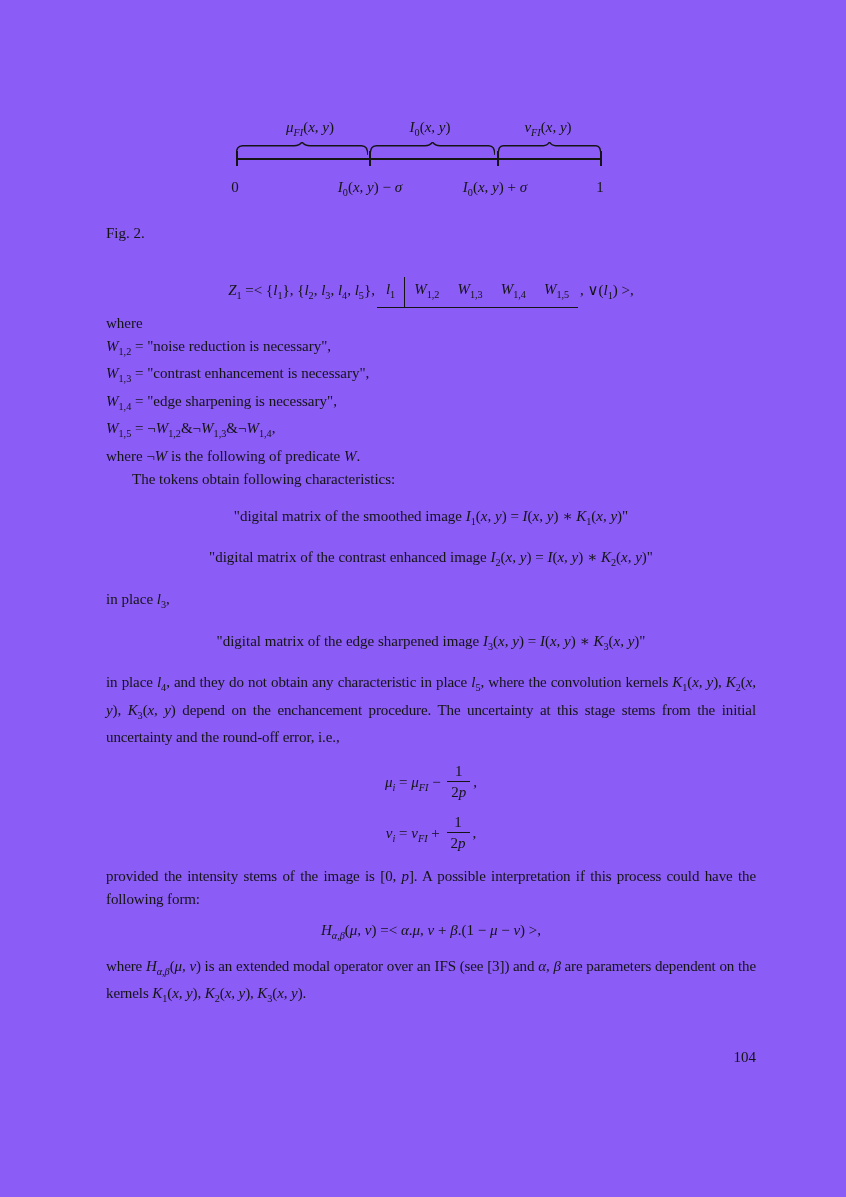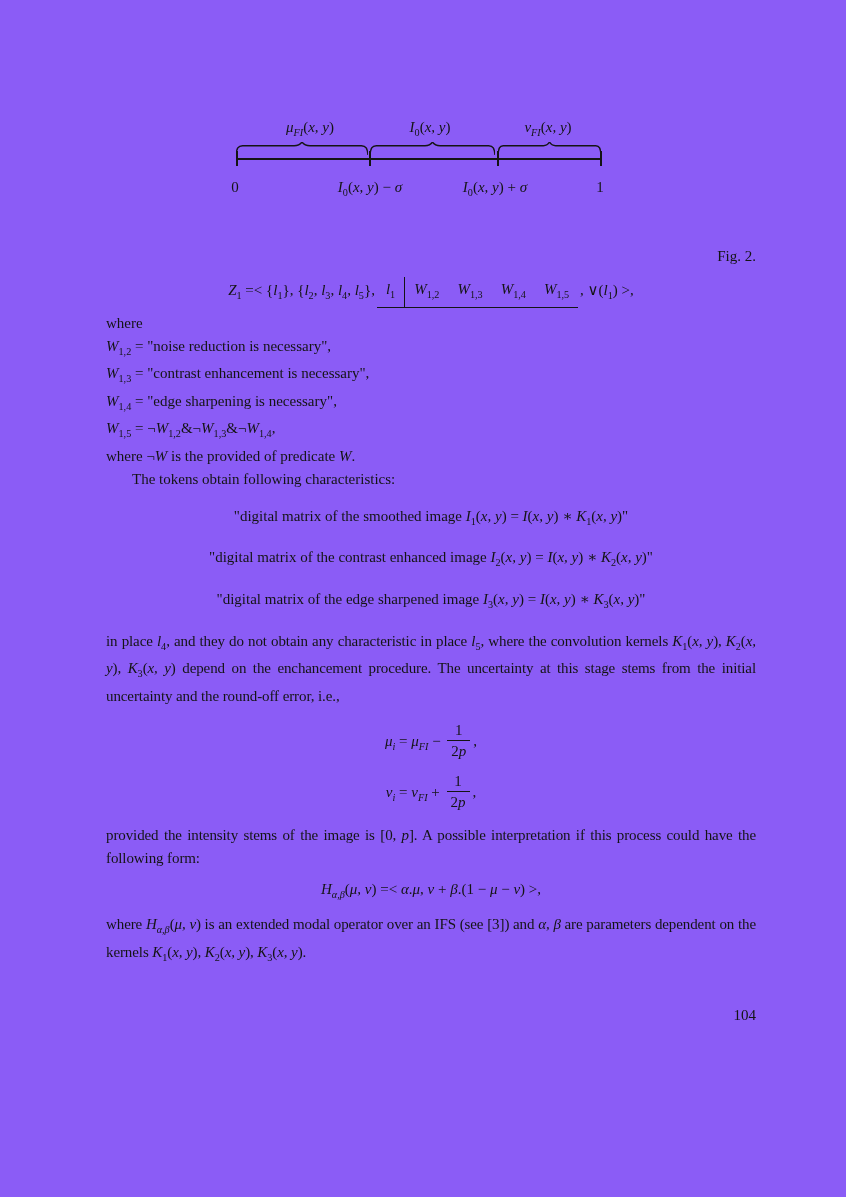--- a/index.html
+++ b/index.html
@@ -17,21 +17,21 @@
   .content{position:absolute;left:106px;top:0;width:650px;}
 
   
   .figure{position:relative;height:275px;}
   .flabel{position:absolute;transform:translateX(-50%);white-space:nowrap;top:116px;}
   .brc{position:absolute;top:142px;height:13px;}
   .brc svg{display:block;width:100%;height:100%;}
   .axisline{position:absolute;top:158px;height:1.5px;background:#141414;}
   .tick{position:absolute;top:151px;width:1.5px;height:15px;background:#141414;}
   .alabel{position:absolute;transform:translateX(-50%);white-space:nowrap;top:176px;}
-  .figcaption{position:absolute;top:245px;left:0;width:100%;text-align:right;}
+  .figcaption{position:absolute;top:222px;left:0;width:100%;text-align:left;}
 
   
   .z1{display:flex;justify-content:center;align-items:center;margin:2px 0 4px;}
   .z1 .zside{white-space:nowrap;}
   .ztable{border-collapse:collapse;margin:0 2px;}
   .ztable td{padding:0 9px;text-align:center;line-height:24px;white-space:nowrap;}
   .ztable tr:first-child td{border-bottom:1.4px solid #141414;}
   .ztable td:first-child{border-right:1.4px solid #141414;}
 
   
@@ -109,25 +109,26 @@
       </tbody>
         </table>
       <span class="zside"><span class="r-n">, ∨(</span><span class="r-i">l</span><span class="r-sub">1</span><span class="r-n">) &gt;,</span></span>
     </div>
 
     <div class="line"><span class="r-n">where</span></div>
     <div class="line"><span class="r-i">W</span><span class="r-sub">1,2</span><span class="r-n"> = "noise reduction is necessary",</span></div>
     <div class="line"><span class="r-i">W</span><span class="r-sub">1,3</span><span class="r-n"> = "contrast enhancement is necessary",</span></div>
     <div class="line"><span class="r-i">W</span><span class="r-sub">1,4</span><span class="r-n"> = "edge sharpening is necessary",</span></div>
     <div class="line"><span class="r-i">W</span><span class="r-sub">1,5</span><span class="r-n"> = ¬</span><span class="r-i">W</span><span class="r-sub">1,2</span><span class="r-n">&amp;¬</span><span class="r-i">W</span><span class="r-sub">1,3</span><span class="r-n">&amp;¬</span><span class="r-i">W</span><span class="r-sub">1,4</span><span class="r-n">,</span></div>
-    <div class="line"><span class="r-n">where ¬</span><span class="r-i">W</span><span class="r-n"> is the provided of predicate </span><span class="r-i">W</span><span class="r-n">.</span></div>
+    <div class="line"><span class="r-n">where ¬</span><span class="r-i">W</span><span class="r-n"> is the following of predicate </span><span class="r-i">W</span><span class="r-n">.</span></div>
     <div class="line indent"><span class="r-n">The tokens obtain following characteristics:</span></div>
 
     <div class="quote"><span class="r-n">"digital matrix of the smoothed image </span><span class="r-i">I</span><span class="r-sub">1</span><span class="r-n">(</span><span class="r-i">x, y</span><span class="r-n">) = </span><span class="r-i">I</span><span class="r-n">(</span><span class="r-i">x, y</span><span class="r-n">) ∗ </span><span class="r-i">K</span><span class="r-sub">1</span><span class="r-n">(</span><span class="r-i">x, y</span><span class="r-n">)"</span></div>
     <div class="quote"><span class="r-n">"digital matrix of the contrast enhanced image </span><span class="r-i">I</span><span class="r-sub">2</span><span class="r-n">(</span><span class="r-i">x, y</span><span class="r-n">) = </span><span class="r-i">I</span><span class="r-n">(</span><span class="r-i">x, y</span><span class="r-n">) ∗ </span><span class="r-i">K</span><span class="r-sub">2</span><span class="r-n">(</span><span class="r-i">x, y</span><span class="r-n">)"</span></div>
+    <div class="line"><span class="r-n">in place </span><span class="r-i">l</span><span class="r-sub">3</span><span class="r-n">,</span></div>
     <div class="quote"><span class="r-n">"digital matrix of the edge sharpened image </span><span class="r-i">I</span><span class="r-sub">3</span><span class="r-n">(</span><span class="r-i">x, y</span><span class="r-n">) = </span><span class="r-i">I</span><span class="r-n">(</span><span class="r-i">x, y</span><span class="r-n">) ∗ </span><span class="r-i">K</span><span class="r-sub">3</span><span class="r-n">(</span><span class="r-i">x, y</span><span class="r-n">)"</span></div>
 
     <div class="para"><span class="r-n">in place </span><span class="r-i">l</span><span class="r-sub">4</span><span class="r-n">, and they do not obtain any characteristic in place </span><span class="r-i">l</span><span class="r-sub">5</span><span class="r-n">, where the convolution kernels </span><span class="r-i">K</span><span class="r-sub">1</span><span class="r-n">(</span><span class="r-i">x, y</span><span class="r-n">), </span><span class="r-i">K</span><span class="r-sub">2</span><span class="r-n">(</span><span class="r-i">x, y</span><span class="r-n">), </span><span class="r-i">K</span><span class="r-sub">3</span><span class="r-n">(</span><span class="r-i">x, y</span><span class="r-n">) depend on the enchancement procedure. The uncertainty at this stage stems from the initial uncertainty and the round-off error, i.e.,</span></div>
 
     <div class="eq eq-mu"><span class="r-i">μ</span><span class="r-isub">i</span><span class="r-n"> = </span><span class="r-i">μ</span><span class="r-isub">FI</span><span class="r-n"> − </span><span class="frac"><span class="fnum"><span class="r-n">1</span></span><span class="fden"><span class="r-n">2</span><span class="r-i">p</span></span></span><span class="r-n">,</span></div>
     <div class="eq"><span class="r-i">ν</span><span class="r-isub">i</span><span class="r-n"> = </span><span class="r-i">ν</span><span class="r-isub">FI</span><span class="r-n"> + </span><span class="frac"><span class="fnum"><span class="r-n">1</span></span><span class="fden"><span class="r-n">2</span><span class="r-i">p</span></span></span><span class="r-n">,</span></div>
 
     <div class="para"><span class="r-n">provided the intensity stems of the image is [0, </span><span class="r-i">p</span><span class="r-n">]. A possible interpretation if this process could have the following form:</span></div>
 
     <div class="eq eq-h"><span class="r-i">H</span><span class="r-isub">α,β</span><span class="r-n">(</span><span class="r-i">μ, ν</span><span class="r-n">) =&lt; </span><span class="r-i">α</span><span class="r-n">.</span><span class="r-i">μ</span><span class="r-n">, </span><span class="r-i">ν</span><span class="r-n"> + </span><span class="r-i">β</span><span class="r-n">.(1 − </span><span class="r-i">μ</span><span class="r-n"> − </span><span class="r-i">ν</span><span class="r-n">) &gt;,</span></div>

